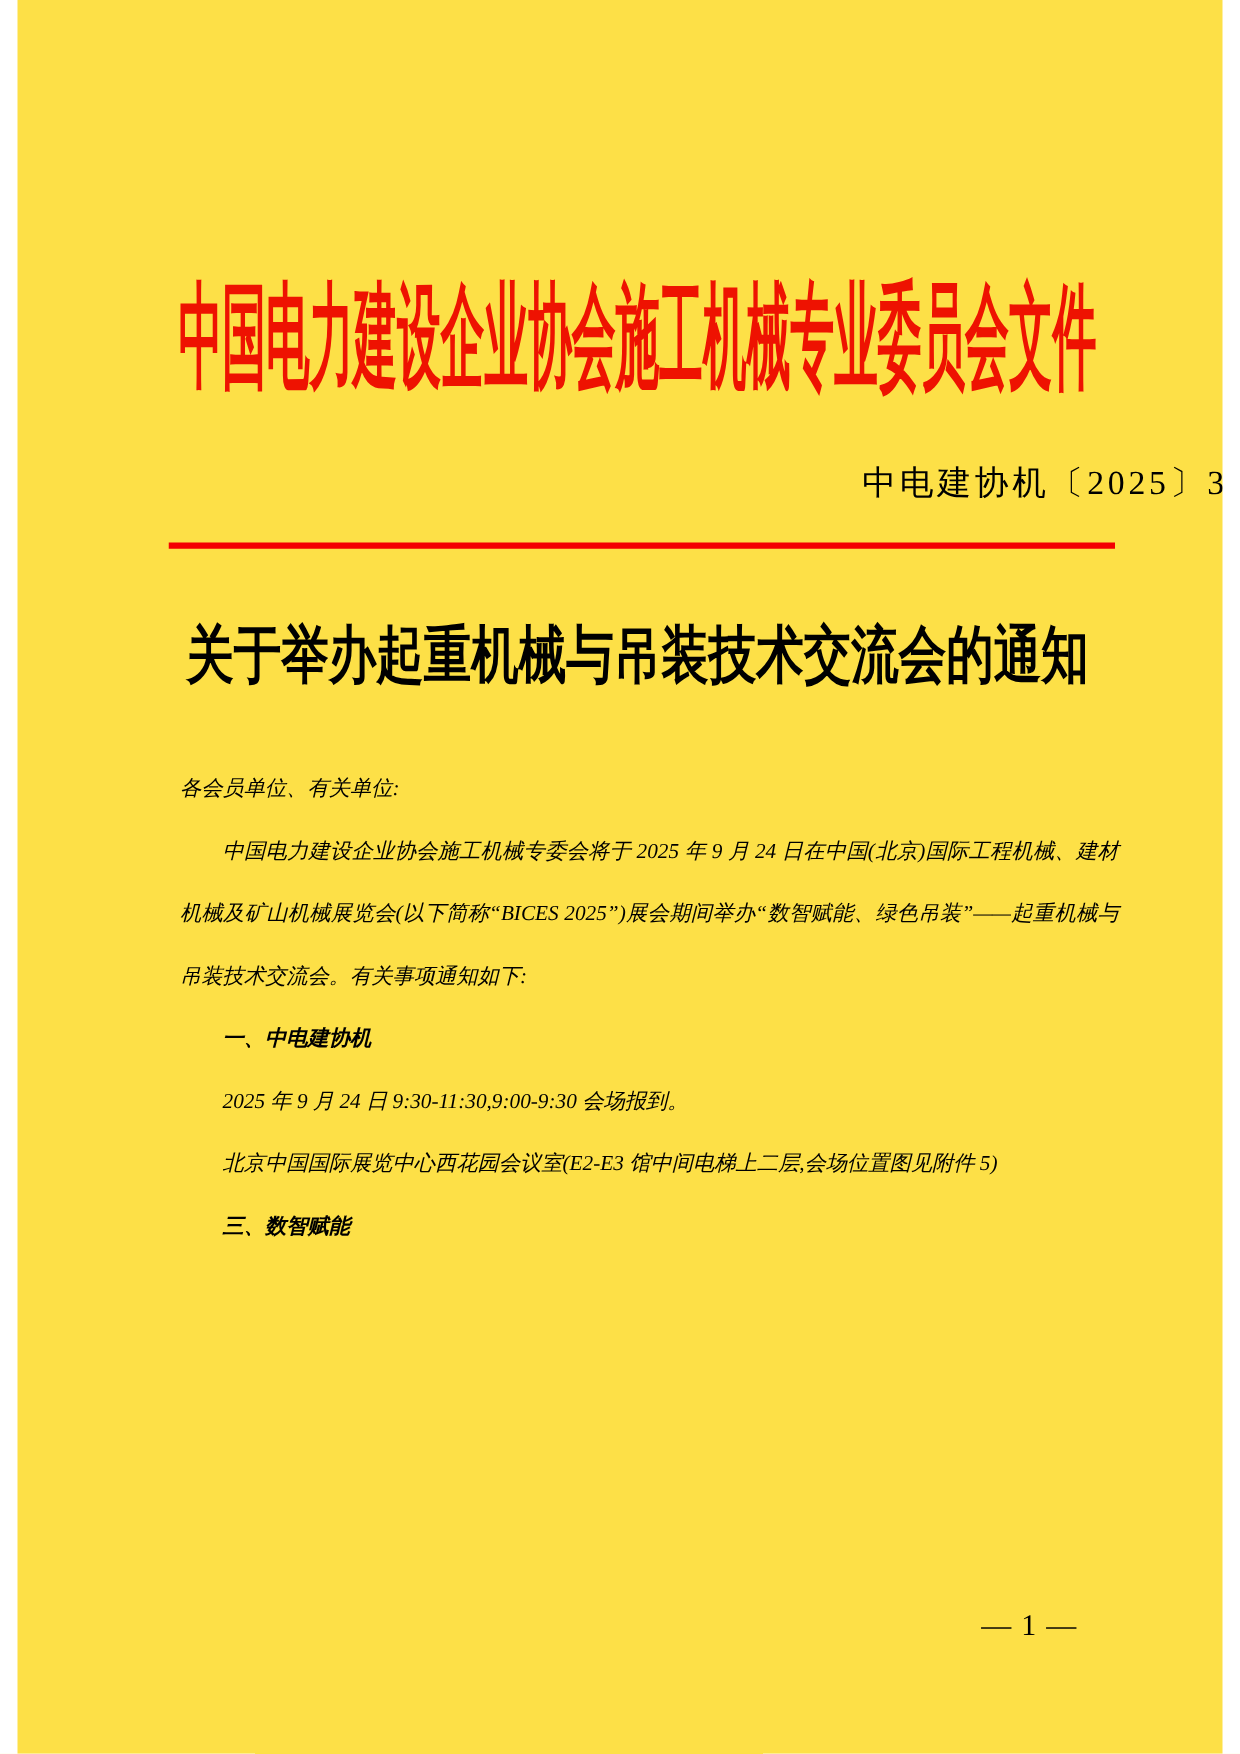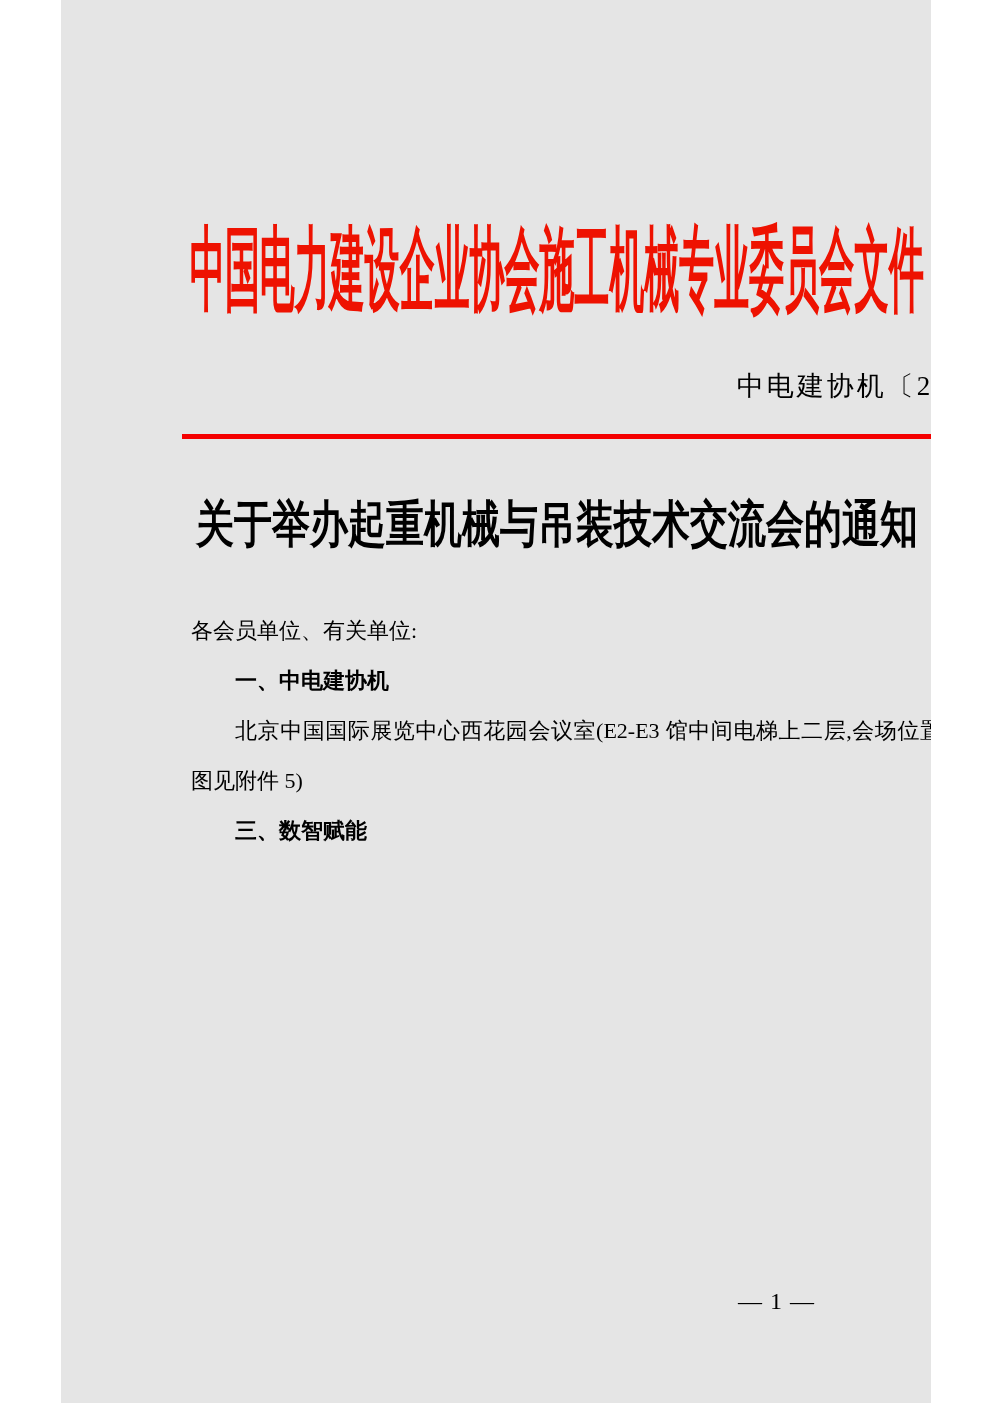--- a/index.html
+++ b/index.html
@@ -1,21 +1,21 @@
 <!DOCTYPE html>
 <html><head>
 <meta charset="utf-8">
 <style>
   html, body { margin: 0; padding: 0; background: #ffffff; }
   .page {
     position: relative;
-    width: 870px;
+    width: 964px;
     height: 1403px;
     margin: 0 auto;
-    background: #e5e5e5;
+    background: #fde047;
     color: #000000;
     font-family: "Liberation Serif", "DejaVu Serif", serif;
     overflow: hidden;
   }
   
   .red-header {
     position: absolute;
     top: 220px;
     left: 0;
     width: 992px;
@@ -69,22 +69,23 @@
     font-weight: bold;
     transform: scaleX(0.76);
     transform-origin: center;
   }
   
   .doc-body {
     position: absolute;
     top: 606px;
     left: 130px;
     width: 751px;
-    font-size: 22px;
+    font-size: 17px;
     line-height: 50px;
+    font-style: italic;
   }
   .salutation {
     text-align: left;
   }
   .para {
     text-align: justify;
     text-indent: 2em;
     margin: 0;
   }
   .heading {
@@ -116,20 +117,22 @@
 
   <div class="red-rule" style="background: rgb(244, 0, 0);"></div>
 
   <div class="doc-title">
     <div class="inner">关于举办起重机械与吊装技术交流会的通知</div>
   </div>
 
   <div class="doc-body">
     <div class="salutation">各会员单位、有关单位:</div>
 
+  <div class="para">中国电力建设企业协会施工机械专委会将于 2025 年 9 月 24 日在中国(北京)国际工程机械、建材机械及矿山机械展览会(以下简称“BICES 2025”)展会期间举办“数智赋能、绿色吊装”——起重机械与吊装技术交流会。有关事项通知如下:</div>
       <div class="heading">一、中电建协机</div>
+      <div class="para">2025 年 9 月 24 日 9:30-11:30,9:00-9:30 会场报到。</div>
       <div class="para">北京中国国际展览中心西花园会议室(E2-E3 馆中间电梯上二层,会场位置图见附件 5)</div>
       <div class="heading">三、数智赋能</div>
     </div>
 
   <div class="page-number">— 1 —</div>
 
 </div>
 
 </body></html>

